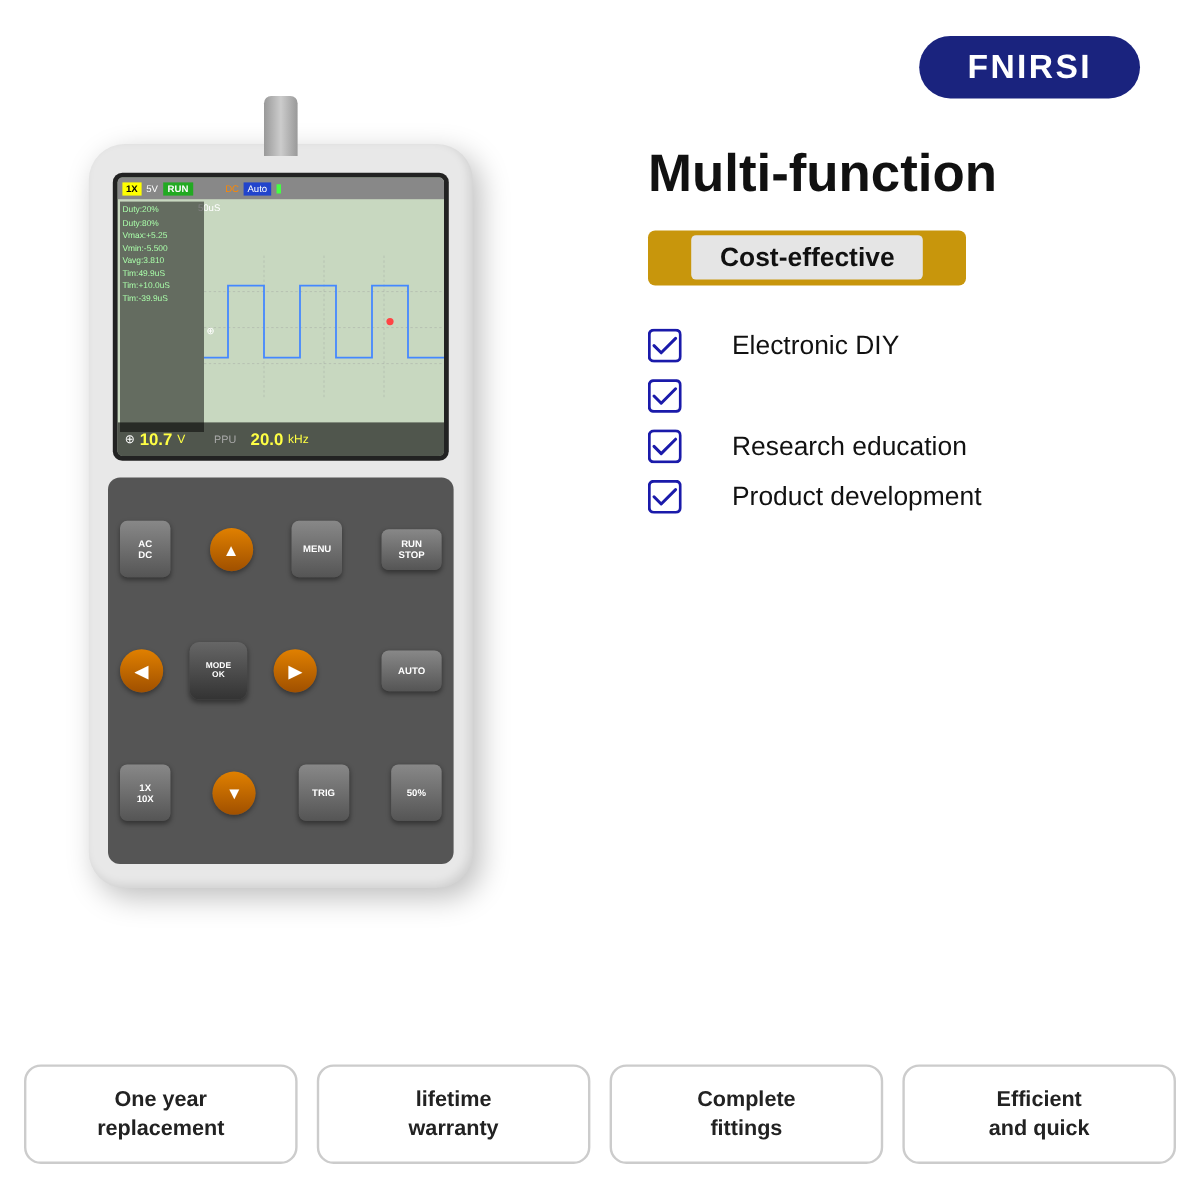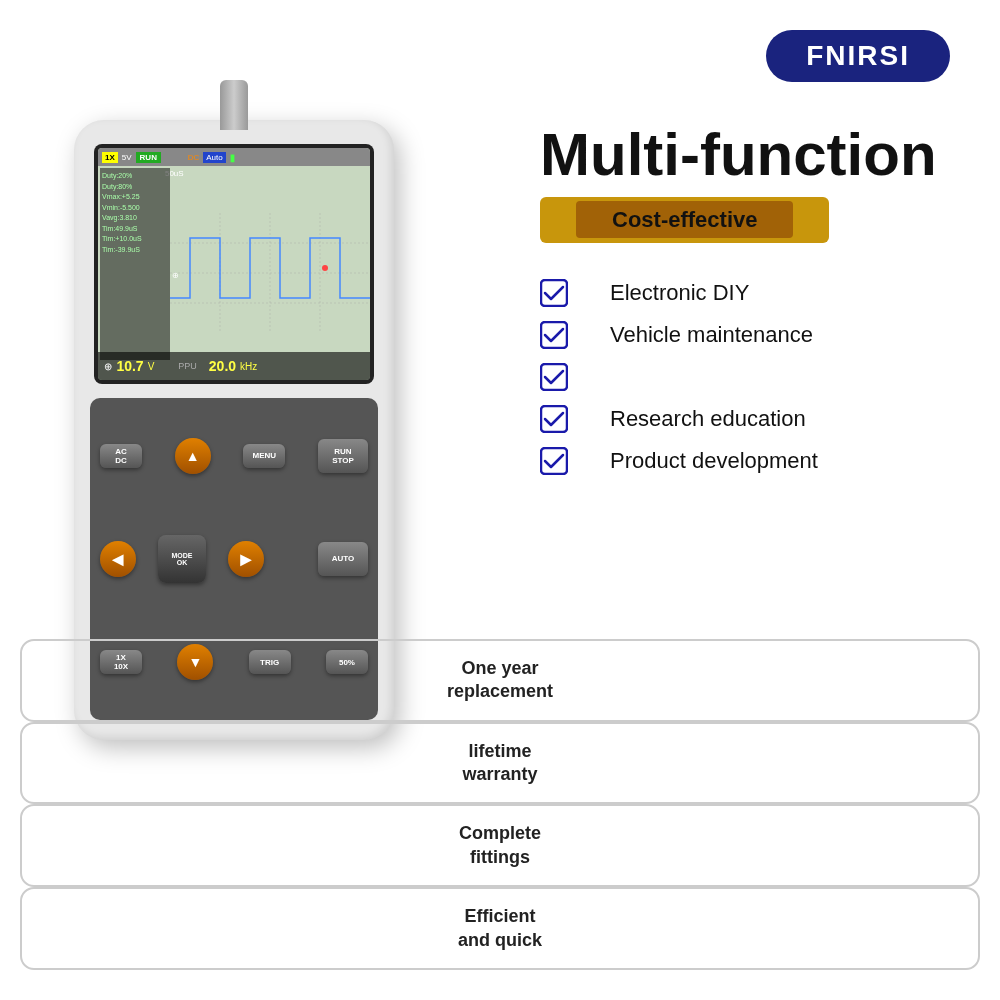--- a/index.html
+++ b/index.html
@@ -28,37 +28,37 @@
 
     
     .right-panel {
       position: absolute;
       top: 120px;
       left: 540px;
       right: 20px;
     }
 
     .main-title {
-      font-size: 60px;
+      font-size: 44px;
       font-weight: bold;
       color: #111;
-      margin-bottom: 8px;
+      margin-bottom: 22px;
     }
 
     .cost-badge {
       background: #c8960c;
       display: inline-block;
       padding: 10px 36px;
       border-radius: 6px;
       margin-bottom: 36px;
     }
     .cost-badge span {
-      background: #a16207;
+      background: #e5e5e5;
       border-radius: 4px;
-      padding: 6px 36px;
+      padding: 6px 24px;
       font-size: 22px;
       font-weight: bold;
       color: #111;
     }
 
     .features-list {
       list-style: none;
     }
     .features-list li {
       display: flex;
@@ -216,35 +216,35 @@
       align-items: center;
       justify-content: center;
       color: #fff;
       font-size: 8px;
       font-weight: bold;
       cursor: pointer;
       box-shadow: 0 2px 4px rgba(0,0,0,0.4);
       text-align: center;
     }
 
-    .btn-sm { width: 42px; height: 24px; }
+    .btn-sm { width: 42px; height: 47px; }
     .btn-md { width: 50px; height: 34px; }
     .btn-arrow { width: 36px; height: 36px; background: linear-gradient(to bottom, #777, #444); border-radius: 50%; font-size: 14px; }
     .btn-arrow.orange { background: linear-gradient(to bottom, #e08000, #a05000); }
     .btn-center { width: 48px; height: 48px; background: linear-gradient(to bottom, #666, #333); border-radius: 8px; font-size: 7px; }
 
     
     .bottom-features {
       position: absolute;
       bottom: 30px;
       left: 20px;
       right: 20px;
       display: flex;
+      gap: 16px;
       justify-content: space-between;
-      flex-direction: column;
     }
 
     .feature-box {
       flex: 1;
       border: 2px solid #ccc;
       border-radius: 14px;
       padding: 16px 8px;
       text-align: center;
       font-size: 18px;
       font-weight: bold;
@@ -270,27 +270,20 @@
   <div class="cost-badge">
     <span>Cost-effective</span>
   </div>
   <ul class="features-list">
   <li>
         <svg class="check-icon" viewBox="0 0 28 28">
       <rect x="1" y="1" width="26" height="26" rx="4" fill="none" stroke="#1a1aaa" stroke-width="2.5"></rect>
       <polyline points="5,14 11,20 23,8" fill="none" stroke="#1a1aaa" stroke-width="2.5" stroke-linecap="round" stroke-linejoin="round"></polyline>
     </svg>
         <span>Electronic DIY</span>
-      </li>
-      <li>
-        <svg class="check-icon" viewBox="0 0 28 28">
-      <rect x="1" y="1" width="26" height="26" rx="4" fill="none" stroke="#1a1aaa" stroke-width="2.5"></rect>
-      <polyline points="5,14 11,20 23,8" fill="none" stroke="#1a1aaa" stroke-width="2.5" stroke-linecap="round" stroke-linejoin="round"></polyline>
-    </svg>
-        <span>Vehicle maintenance</span>
       </li>
       <li>
         <svg class="check-icon" viewBox="0 0 28 28">
       <rect x="1" y="1" width="26" height="26" rx="4" fill="none" stroke="#1a1aaa" stroke-width="2.5"></rect>
       <polyline points="5,14 11,20 23,8" fill="none" stroke="#1a1aaa" stroke-width="2.5" stroke-linecap="round" stroke-linejoin="round"></polyline>
     </svg>
       </li>
       <li>
         <svg class="check-icon" viewBox="0 0 28 28">
       <rect x="1" y="1" width="26" height="26" rx="4" fill="none" stroke="#1a1aaa" stroke-width="2.5"></rect>

